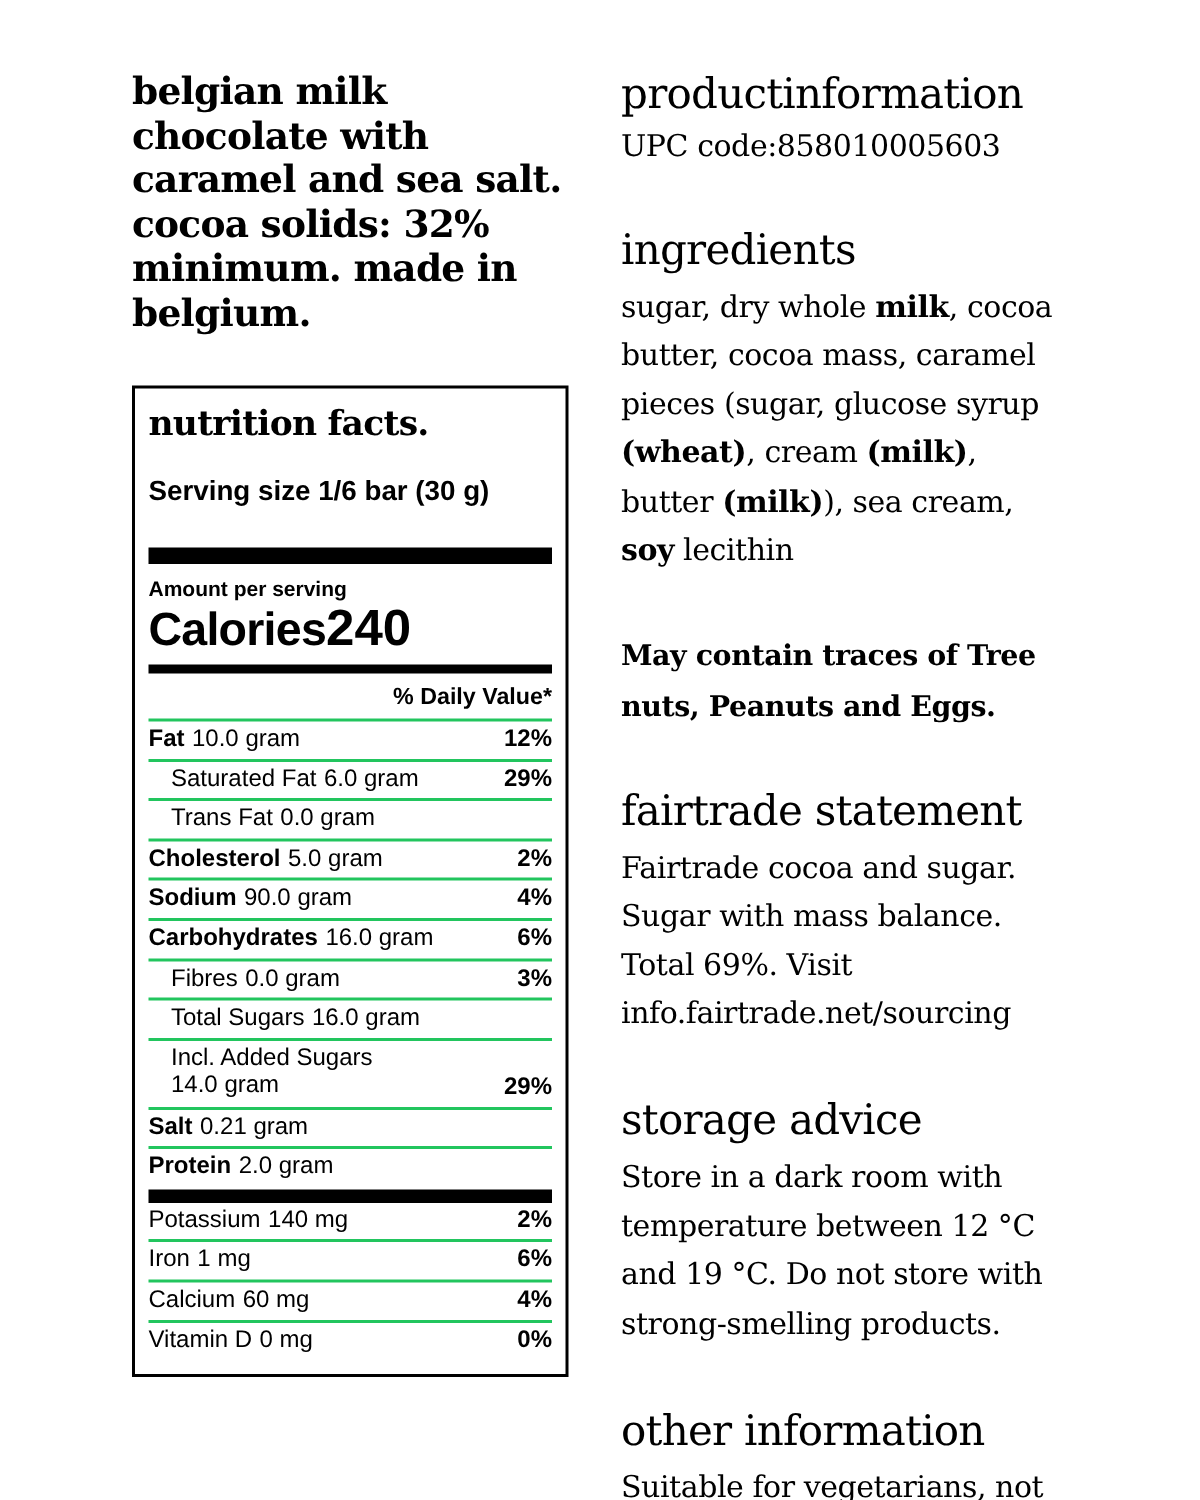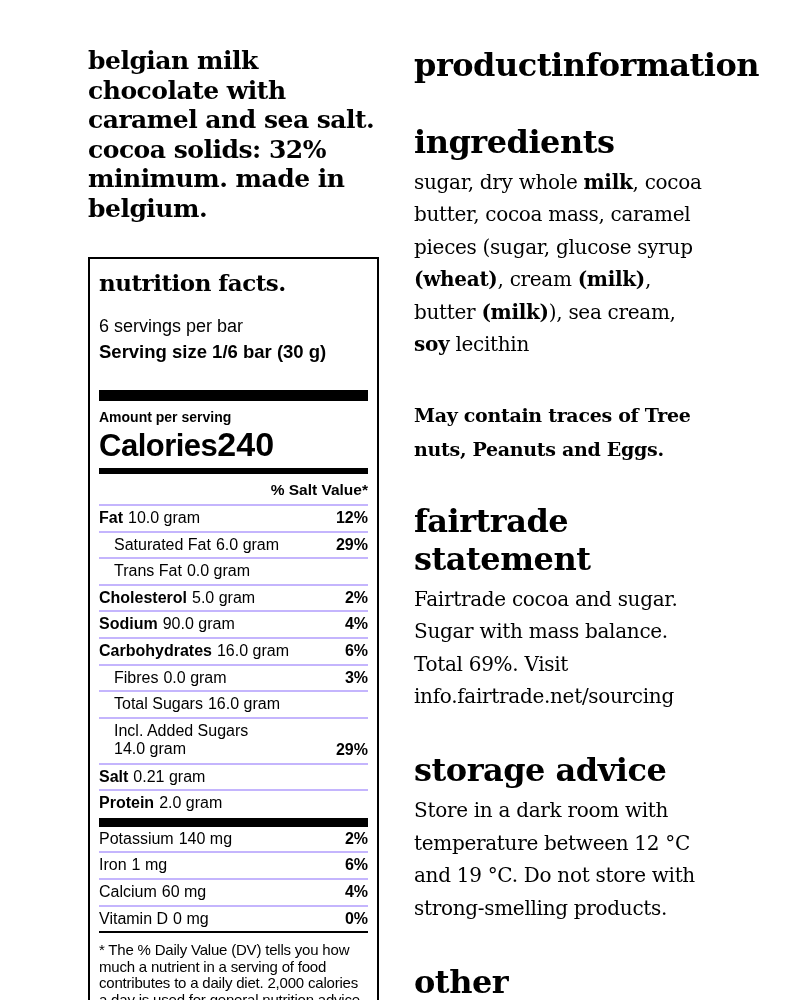--- a/index.html
+++ b/index.html
@@ -53,21 +53,21 @@
     margin: 0 0 2px 0;
   }
   .nf-cal-label { font-size: 31px; font-weight: bold; letter-spacing: -0.5px; }
   .nf-cal-value { font-size: 34px; font-weight: bold; }
   .nf-dv-header {
     text-align: right; font-weight: bold; font-size: 15.5px;
     padding: 7px 0 5px 0;
   }
   .nf-row {
     display: flex; justify-content: space-between; align-items: flex-end;
-    border-top: 2px solid #c4b5fd;
+    border-top: 2px solid #22c55e;
     padding: 3px 0 4px 0;
     font-size: 16px;
     line-height: 1.1;
   }
   .nf-row .nf-left { padding-right: 6px; }
   .nf-row .lab { margin-right: 5px; }
   .nf-row.indent .nf-left { padding-left: 15px; }
   .nf-row.twoline { }
   .nf-row.twoline .nf-left { line-height: 1.15; }
   .nf-row.after-bar { border-top: none; }
@@ -78,22 +78,22 @@
     padding-top: 9px;
     font-size: 15px;
     line-height: 1.1;
     letter-spacing: -0.2px;
   }
 
   
   .section { margin-bottom: 39px; }
   .section h2 {
     margin: 0 0 5px 0;
-    font-size: 32px;
-    font-weight: bold;
+    font-size: 28px;
+    font-weight: normal;
     letter-spacing: -0.5px;
   }
   .section .body {
     font-size: 20px;
     line-height: 1.62;
     letter-spacing: -0.3px;
   }
   .allergen {
     font-size: 19px;
     font-weight: bold;
@@ -106,30 +106,29 @@
 </head>
 <body>
 
 <div class="page">
 
   <div class="col-left">
     <h1 class="title">belgian milk chocolate with caramel and sea salt. cocoa solids: 32% minimum. made in belgium.</h1>
 
     <div class="nf-box">
       <div class="nf-title">nutrition facts.</div>
-      <div class="nf-servings">6 servings per bar</div>
       <div class="nf-serving-size">Serving size 1/6 bar (30 g)</div>
       <div class="nf-bar nf-bar-thick"></div>
       <div class="nf-amount">Amount per serving</div>
       <div class="nf-cal-row">
         <span class="nf-cal-label">Calories</span>
         <span class="nf-cal-value">240</span>
       </div>
       <div class="nf-bar nf-bar-med"></div>
-      <div class="nf-dv-header">% Salt Value*</div>
+      <div class="nf-dv-header">% Daily Value*</div>
       <div id="nf-rows">
           <div class="nf-row">
             <span class="nf-left"><span class="lab b">Fat</span>10.0 gram</span>
             <span class="nf-dv">12%</span>
           </div>
           <div class="nf-row indent">
             <span class="nf-left"><span class="lab">Saturated Fat</span>6.0 gram</span>
             <span class="nf-dv">29%</span>
           </div>
           <div class="nf-row indent">
@@ -179,28 +178,28 @@
           </div>
           <div class="nf-row">
             <span class="nf-left"><span class="lab">Calcium</span>60 mg</span>
             <span class="nf-dv">4%</span>
           </div>
           <div class="nf-row">
             <span class="nf-left"><span class="lab">Vitamin D</span>0 mg</span>
             <span class="nf-dv">0%</span>
           </div>
         </div>
-      <div class="nf-footnote">* The % Daily Value (DV) tells you how much a nutrient in a serving of food contributes to a daily diet. 2,000 calories a day is used for general nutrition advice.</div>
     </div>
   </div>
 
   <div class="col-right">
 
     <div class="section sec-product">
       <h2>productinformation</h2>
+      <div class="body">UPC code:858010005603</div>
     </div>
 
     <div class="section">
       <h2>ingredients</h2>
       <div class="body"><span>sugar, dry whole </span><span class="b">milk</span><span>, cocoa butter, cocoa mass, caramel pieces (sugar, glucose syrup </span><span class="b">(wheat)</span><span>, cream </span><span class="b">(milk)</span><span>, butter </span><span class="b">(milk)</span><span>), sea cream, </span><span class="b">soy</span><span> lecithin</span></div>
     </div>
 
     <p class="allergen">May contain traces of Tree nuts, Peanuts and Eggs.</p>
 
     <div class="section">

